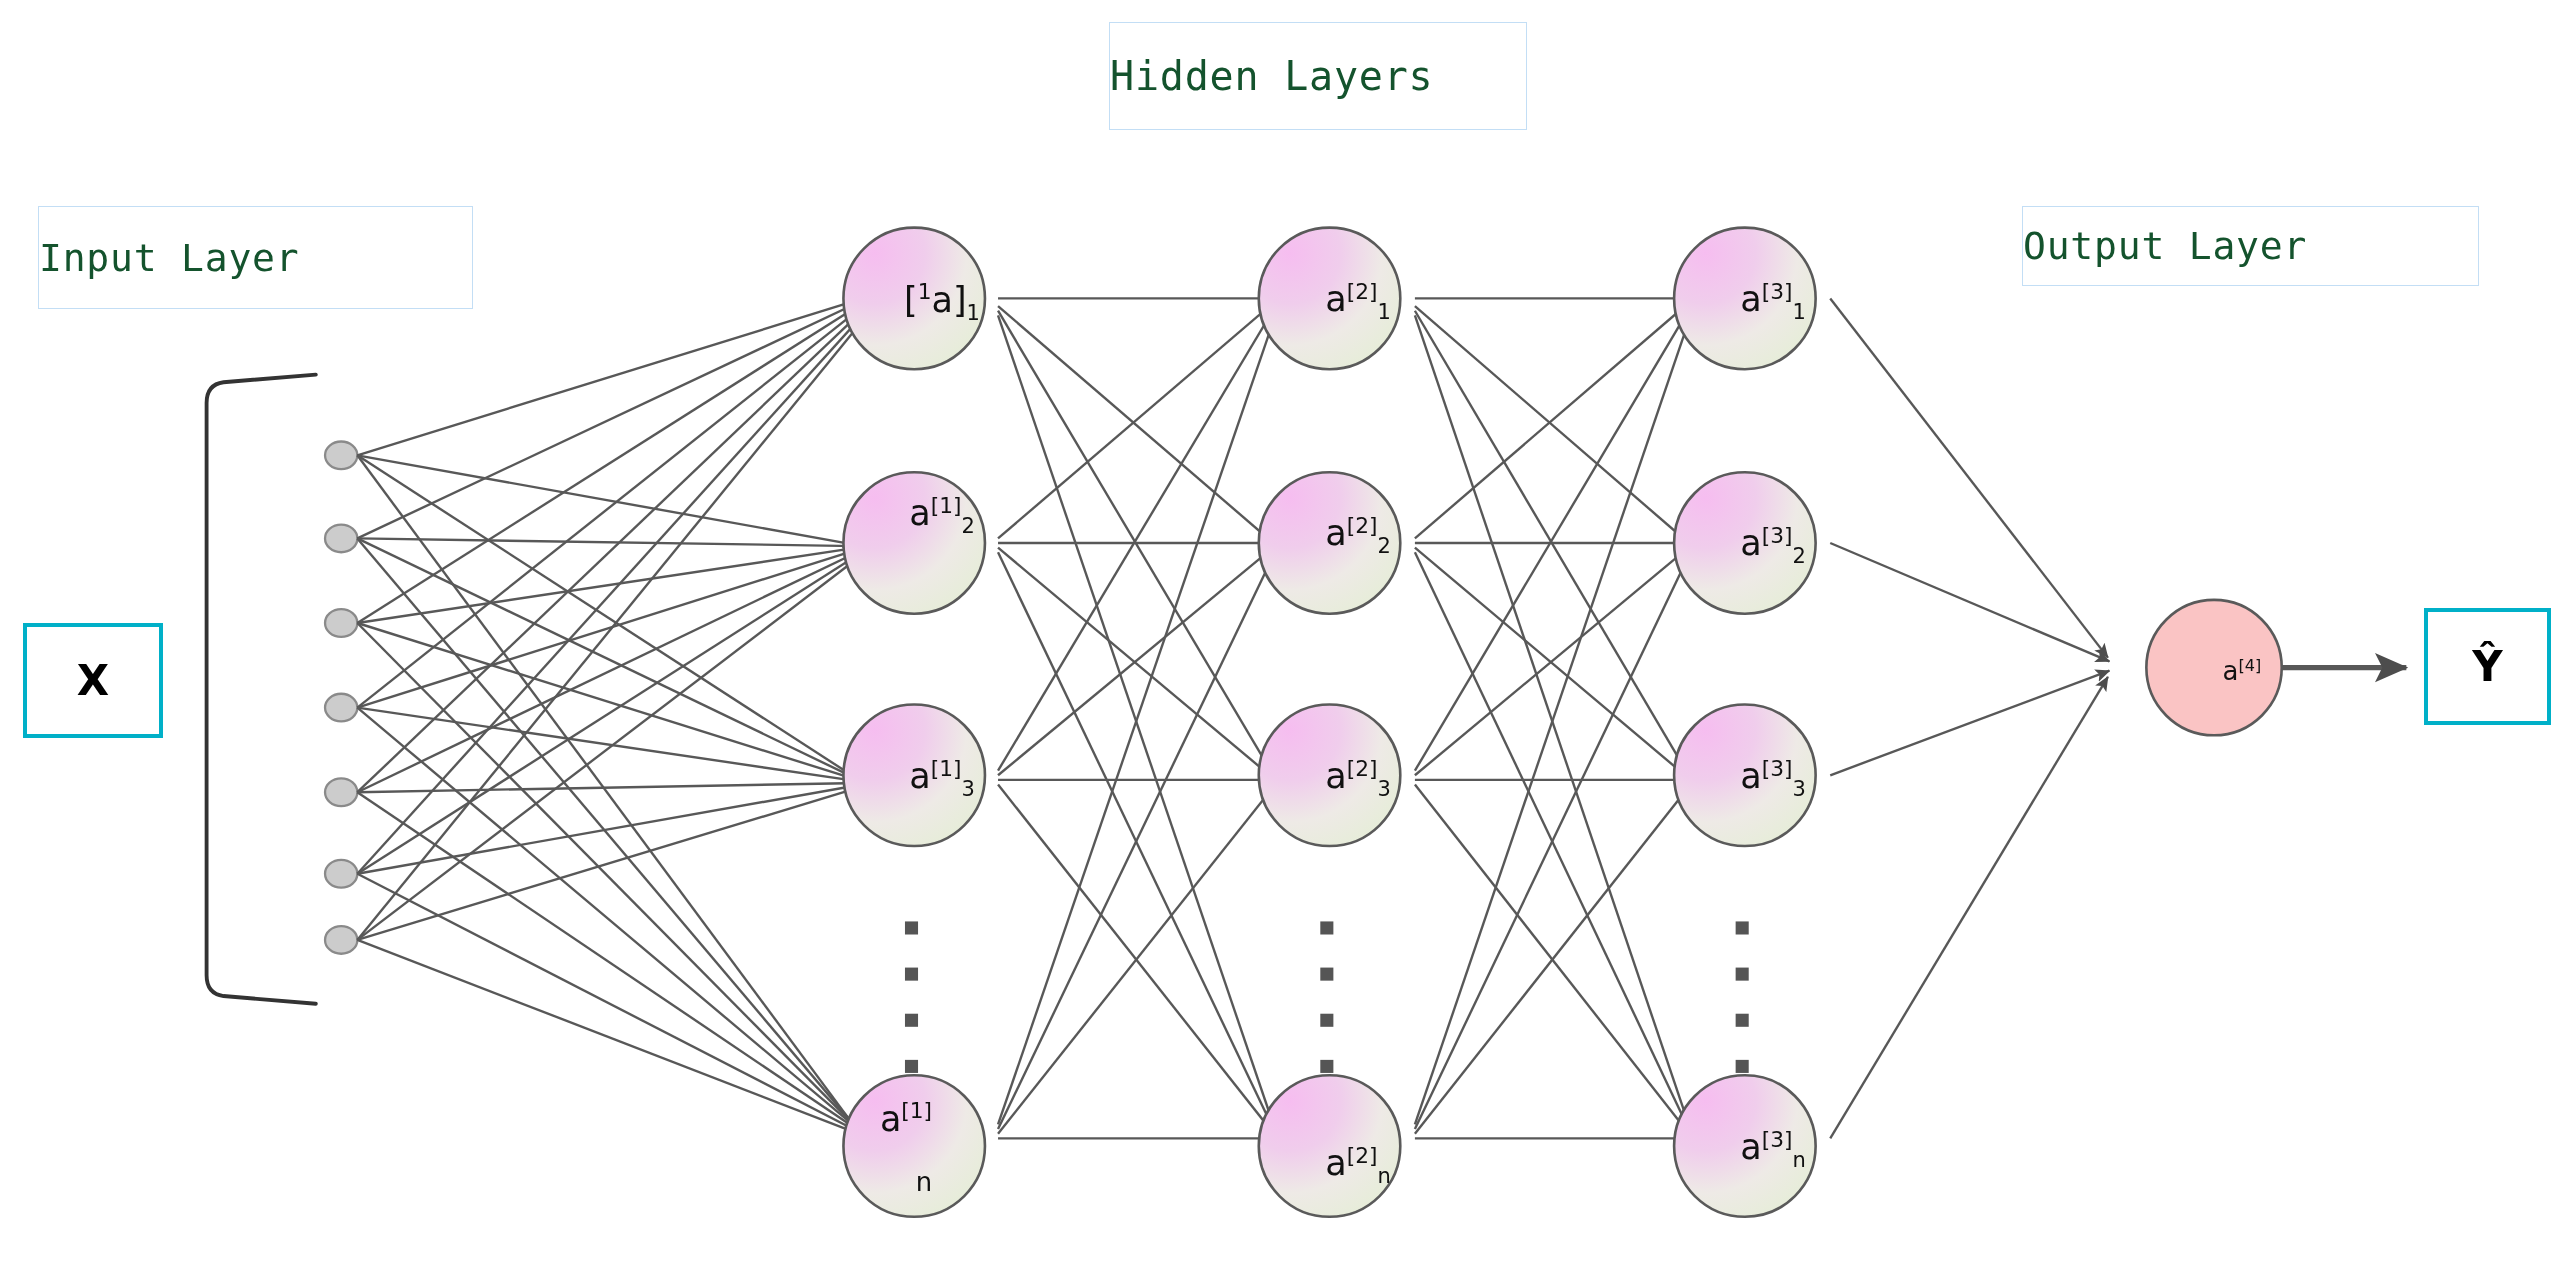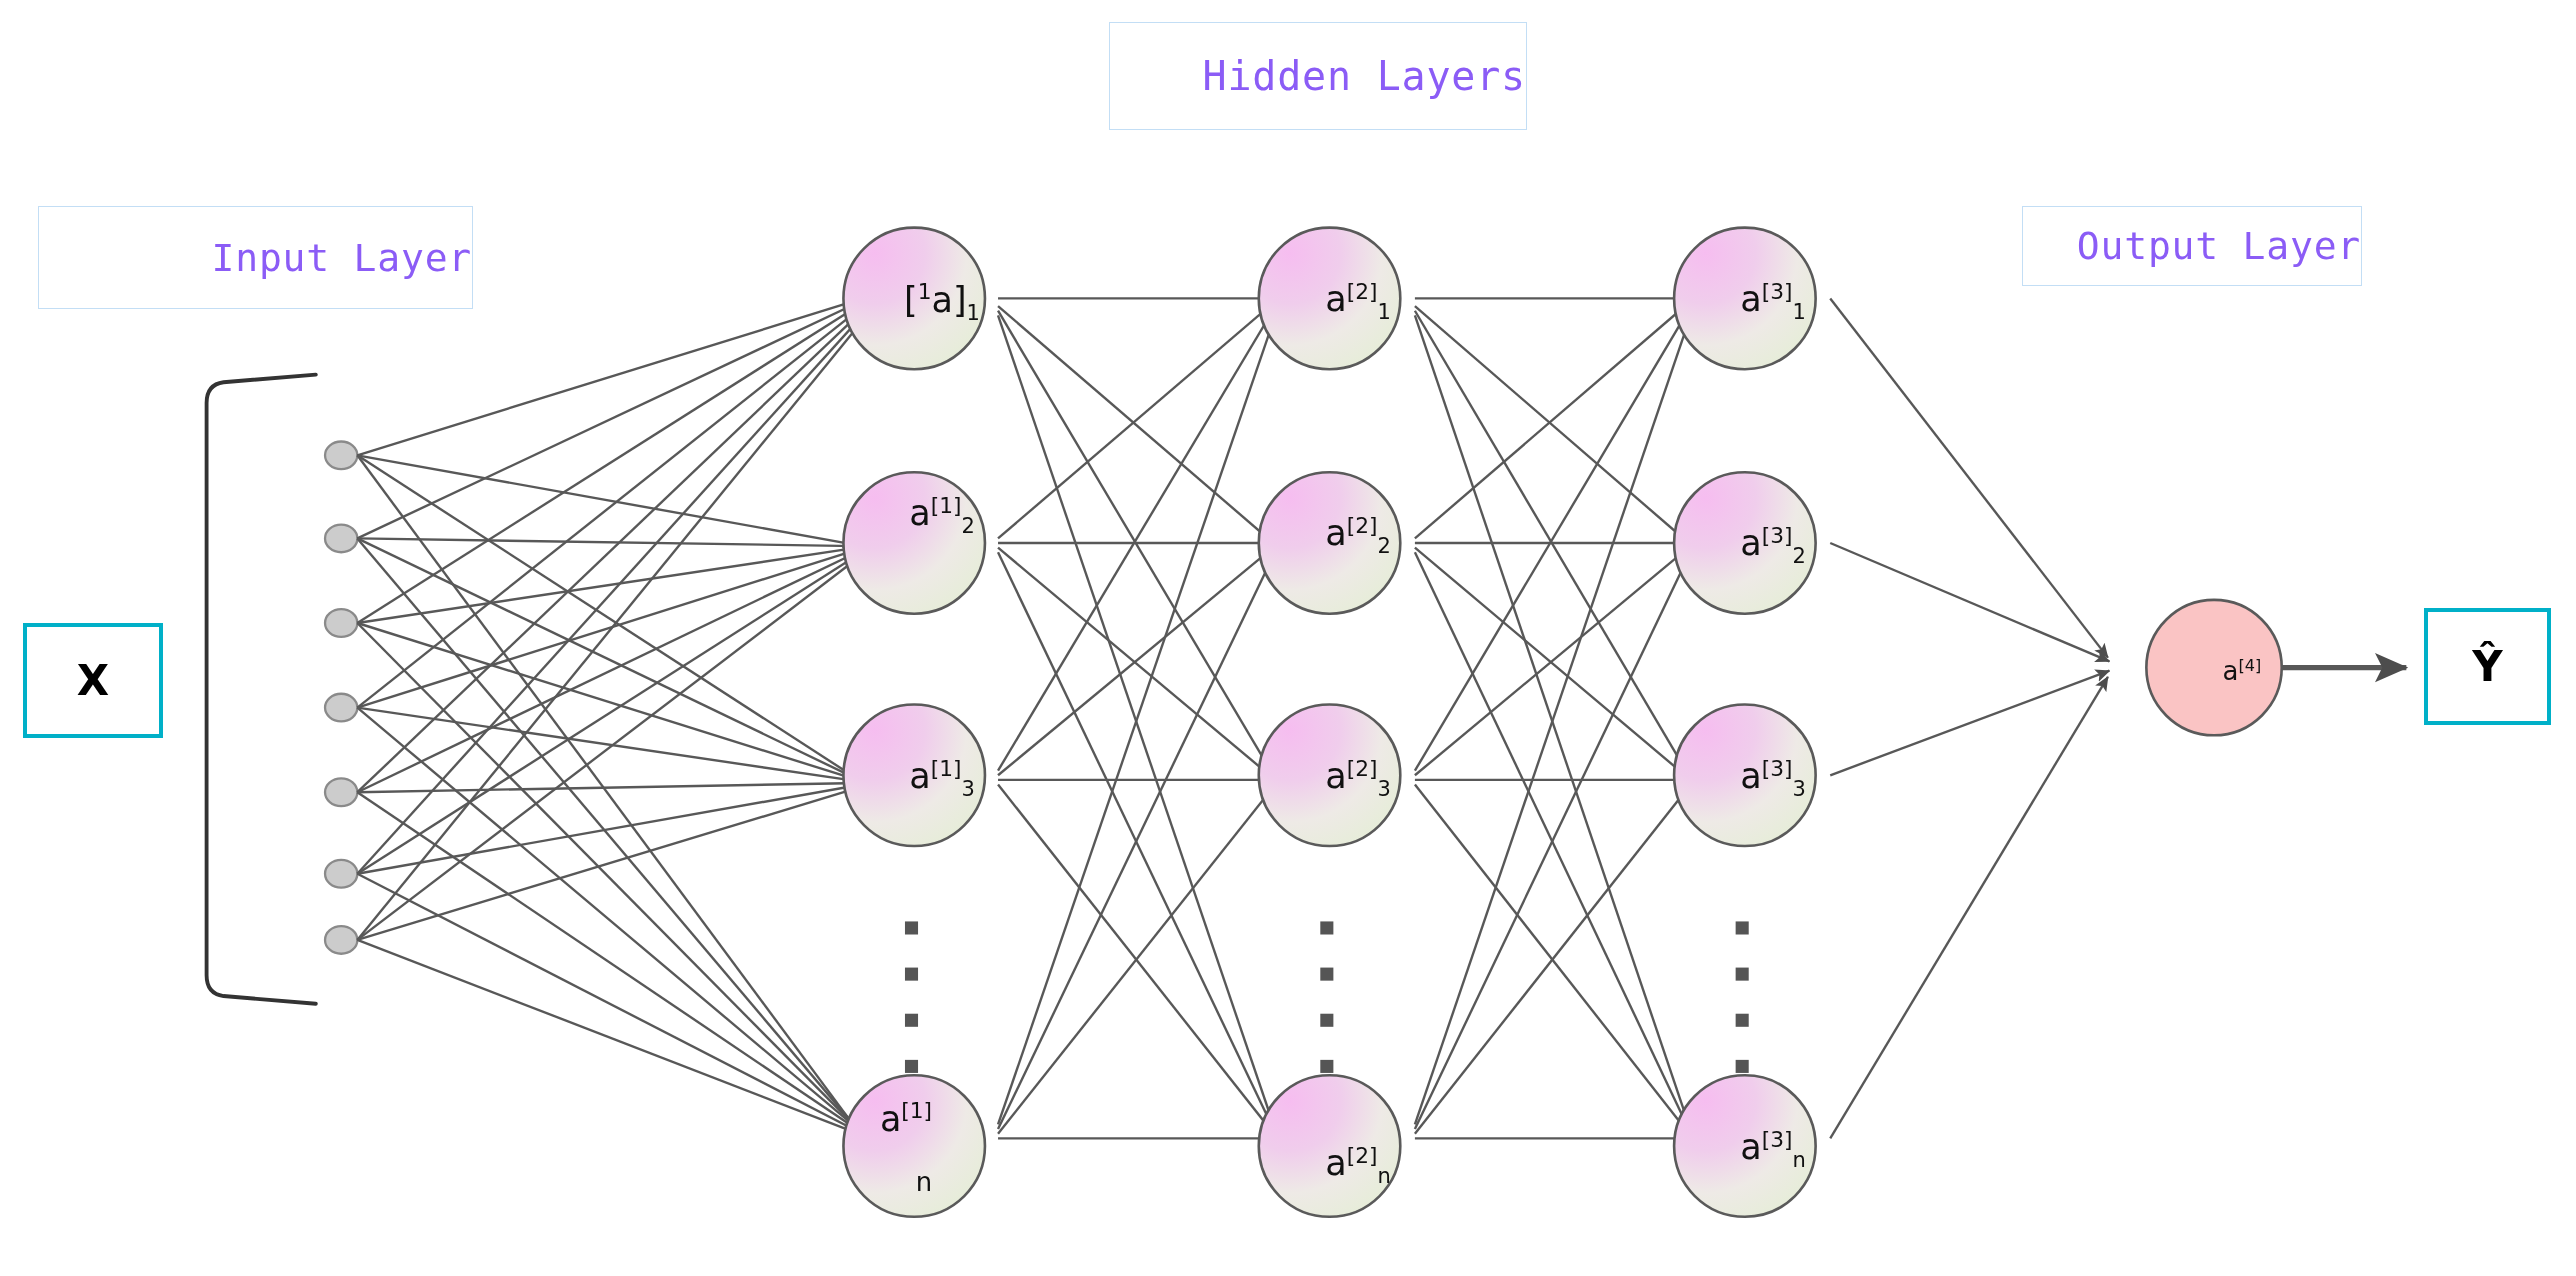--- a/index.html
+++ b/index.html
@@ -12,29 +12,29 @@
 
   
   #wiring{position:absolute;left:0;top:0;width:2576px;height:1276px;}
 
   
   .labelbox{
     position:absolute;
     background:#ffffff;
     border:1.5px solid #c3def5;
     box-sizing:border-box;
-    display:flex;align-items:center;justify-content:flex-end;
+    display:flex;align-items:center;justify-content:flex-start;
     font-family:"DejaVu Sans Mono","Liberation Mono",monospace;
-    color:#8b5cf6;
+    color:#14532d;
     letter-spacing:0.8px;
     white-space:nowrap;
   }
   #box-hidden{left:1109px;top:21.5px;width:418px;height:108px;font-size:40px;}
   #box-input {left:38px;top:206px;width:435px;height:103px;font-size:38px;}
-  #box-output{left:2022px;top:206px;width:340px;height:80px;font-size:38px;}
+  #box-output{left:2022px;top:206px;width:457px;height:80px;font-size:38px;}
 
   
   .cyanbox{
     position:absolute;
     background:#ffffff;
     border:4.6px solid #00b0c8;
     box-sizing:border-box;
     display:flex;align-items:center;justify-content:center;
     font-family:"DejaVu Sans","Liberation Sans",sans-serif;
     font-weight:bold;color:#000;

